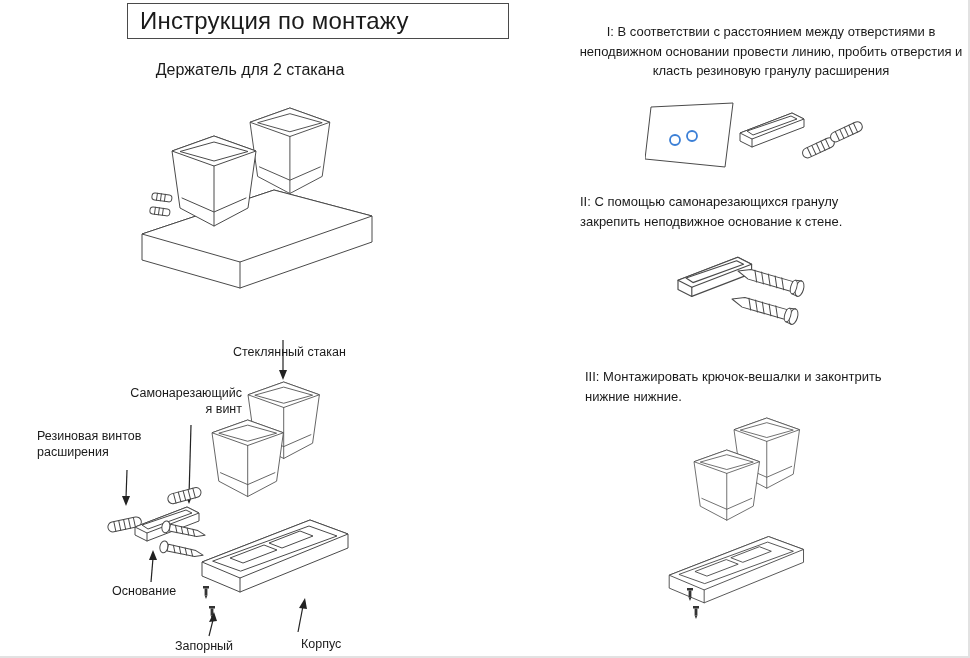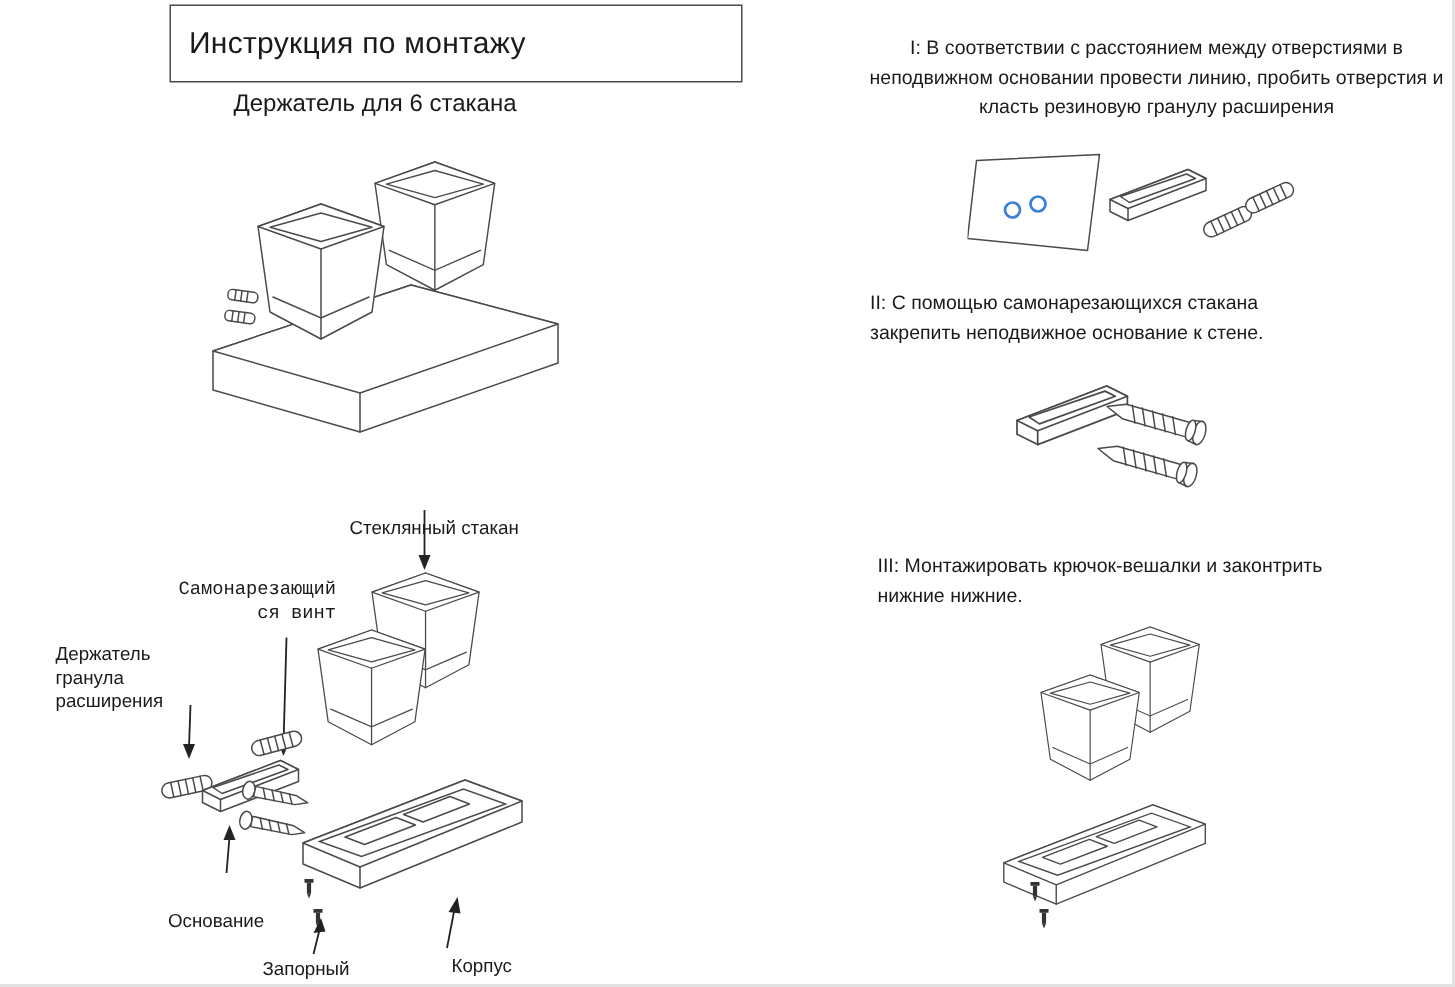--- a/index.html
+++ b/index.html
@@ -1,22 +1,22 @@
 <!DOCTYPE html>
 <html><head>
 <meta charset="utf-8">
 <style>
   * { margin:0; padding:0; box-sizing:border-box; }
   html,body { background:#fff; }
   body { font-family:"Liberation Sans", sans-serif; color:#1a1a1a; }
   #canvas { position:relative; width:970px; height:658px; background:#fff; overflow:hidden;
             border-right:2px solid #e2e2e2; border-bottom:2px solid #e2e2e2; }
   .abs { position:absolute; }
-  .title-box { left:113px; top:3px; width:382px; height:52px; border:1.5px solid #4a4a4a;
-               display:flex; align-items:center; padding-left:12px; font-size:20px; letter-spacing:0.2px; }
+  .title-box { left:127px; top:3px; width:382px; height:36px; border:1.5px solid #4a4a4a;
+               display:flex; align-items:center; padding-left:12px; font-size:24px; letter-spacing:0.2px; }
   .subtitle { left:128px; top:61px; width:244px; text-align:center; font-size:16px; }
   .plabel { font-size:12.5px; line-height:1.25; }
   .step-text { font-size:13px; line-height:1.5; }
   .center { text-align:center; }
   .right { text-align:right; }
   .wrap-any { overflow-wrap:anywhere; }
   
   .ln { stroke:#4a4a4a; stroke-width:1; fill:none; stroke-linecap:round; }
   .fw { stroke:#4a4a4a; stroke-width:1; fill:#ffffff; stroke-linejoin:round; }
   .arrow { stroke:#222222; stroke-width:1.2; }
@@ -87,21 +87,21 @@
       <line class="ln" x1="5" y1="-3.5" x2="5" y2="3.5"></line>
       <line class="ln" x1="9" y1="-3.5" x2="9" y2="3.5"></line>
       <line class="ln" x1="13" y1="-3.5" x2="13" y2="3.5"></line>
     </g>
   </defs>
 </svg>
 
 <div id="canvas">
 
   <div class="abs title-box">Инструкция по монтажу</div>
-  <div class="abs subtitle">Держатель для 6 стакана</div>
+  <div class="abs subtitle">Держатель для 2 стакана</div>
 
   <svg class="abs" style="left:124px; top:92px;" width="262" height="218" viewBox="0 0 262 218">
     <polygon class="fw" points="18,142 150,98 248,124 248,150 116,196 18,168"></polygon>
     <polygon class="fw" points="18,142 150,98 248,124 116,170"></polygon>
     <line class="ln" x1="116" y1="170" x2="116" y2="196"></line>
     <use href="#peg" transform="translate(28,104) rotate(8)"></use>
     <use href="#peg" transform="translate(26,118) rotate(8)"></use>
     <use href="#cup" transform="translate(126,16) scale(0.95)"></use>
     <use href="#cup" transform="translate(48,44)"></use>
   </svg>
@@ -135,38 +135,38 @@
     <polygon class="arrowhead" points="129,230 137,230 133,220"></polygon>
 
     <line class="arrow" x1="189" y1="306" x2="193" y2="290"></line>
     <polygon class="arrowhead" points="189,292 197,291 194,282"></polygon>
 
     <line class="arrow" x1="278" y1="302" x2="283" y2="276"></line>
     <polygon class="arrowhead" points="279,278 287,279 285,268"></polygon>
   </svg>
 
   <div class="abs plabel" style="left:233px; top:321px; width:120px;margin-top:24px;">Стеклянный стакан</div>
-  <div class="abs plabel right wrap-any" style="left:112px; top:386px; width:112px;font-family:Liberation Mono, monospace;">Самонарезающийся винт</div>
-  <div class="abs plabel" style="left:37px; top:429px; width:112px;">Держатель гранула расширения</div>
-  <div class="abs plabel" style="left:112px; top:584px; width:80px;margin-top:23px;">Основание</div>
+  <div class="abs plabel right wrap-any" style="left:130px; top:386px; width:112px;">Самонарезающийся винт</div>
+  <div class="abs plabel" style="left:37px; top:429px; width:112px;">Резиновая винтов расширения</div>
+  <div class="abs plabel" style="left:112px; top:584px; width:80px;">Основание</div>
   <div class="abs plabel" style="left:175px; top:639px; width:95px;">Запорный винты</div>
   <div class="abs plabel" style="left:277px; top:637px; width:60px;margin-left:24px;">Корпус</div>
 
   <div class="abs step-text center" style="left:575px; top:22px; width:392px;">I: В соответствии с расстоянием между отверстиями в неподвижном основании провести линию, пробить отверстия и класть резиновую гранулу расширения</div>
 
   <svg class="abs" style="left:645px; top:95px;" width="230" height="85" viewBox="0 0 230 85">
     <polygon class="fw" points="6,12 88,8 80,72 0,64"></polygon>
     <circle class="hole" cx="30" cy="45" r="5"></circle>
     <circle class="hole" cx="47" cy="41" r="5"></circle>
     <use href="#bracket" transform="translate(95,16)"></use>
     <use href="#dowel" transform="translate(158,60) rotate(-25)"></use>
     <use href="#dowel" transform="translate(186,44) rotate(-25)"></use>
   </svg>
 
-  <div class="abs step-text" style="left:580px; top:192px; width:320px;">II: С помощью самонарезающихся стакана закрепить неподвижное основание к стене.</div>
+  <div class="abs step-text" style="left:580px; top:192px; width:320px;">II: С помощью самонарезающихся гранулу закрепить неподвижное основание к стене.</div>
 
   <svg class="abs" style="left:670px; top:243px;" width="160" height="100" viewBox="0 0 160 100">
     <g transform="translate(8,12) scale(1.15)">
         <use href="#bracket"></use>
       </g>
     <use href="#screw-b" transform="translate(68,28) rotate(16)"></use>
     <use href="#screw-b" transform="translate(62,56) rotate(16)"></use>
   </svg>
 
   <div class="abs step-text" style="left:585px; top:367px; width:300px;">III: Монтажировать крючок-вешалки и законтрить нижние нижние.</div>

